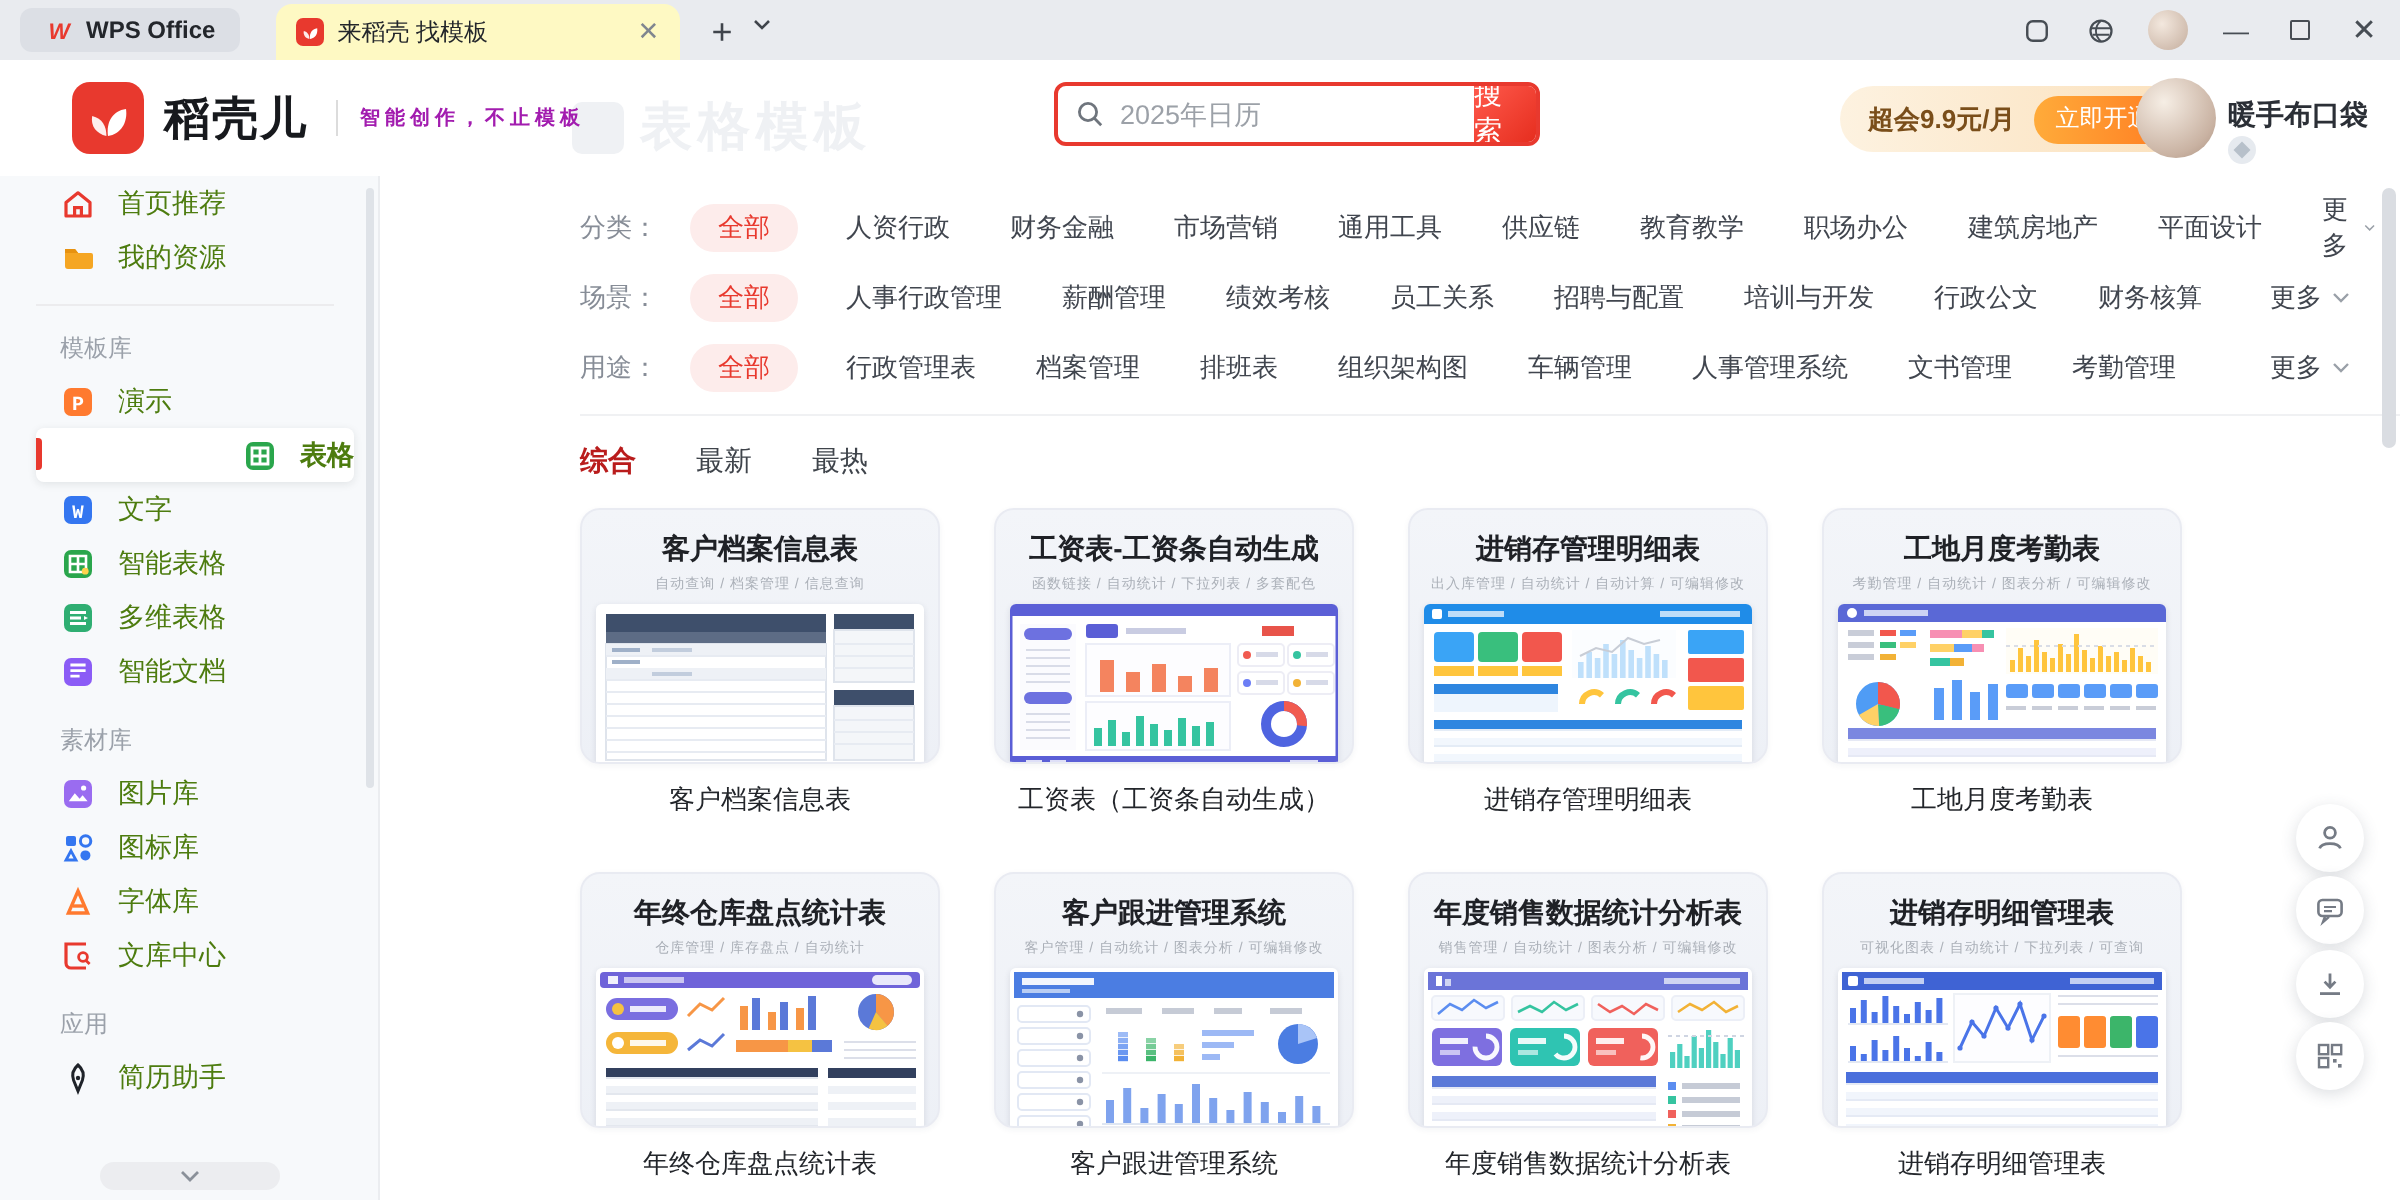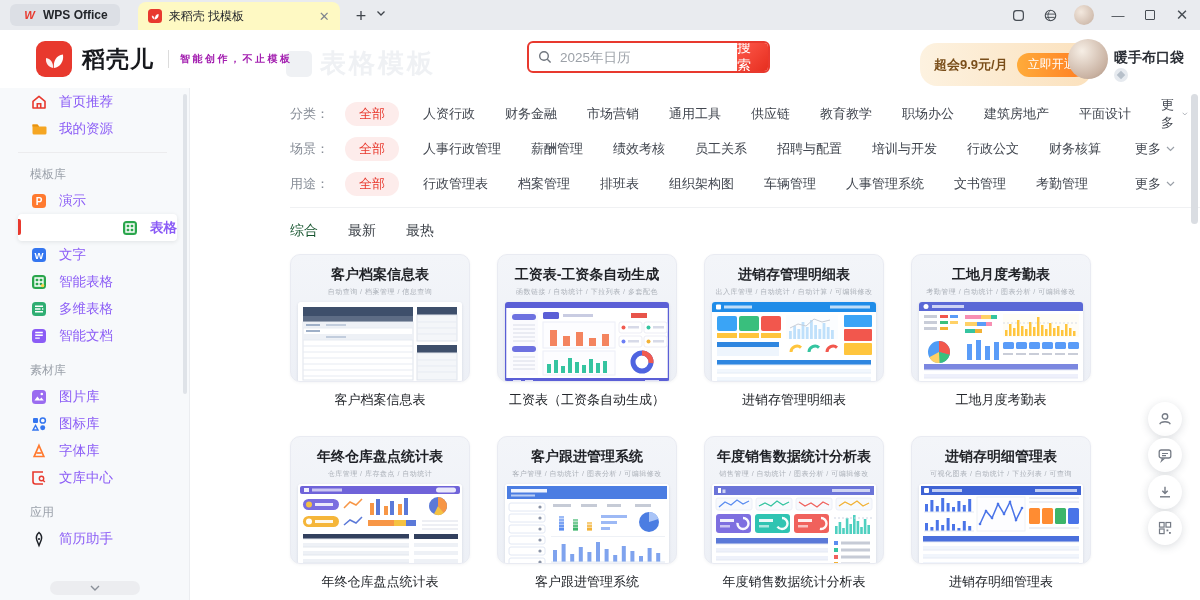--- a/index.html
+++ b/index.html
@@ -24,51 +24,51 @@
   .watermark-sq { width:26px; height:26px; border-radius:5px; background:#eff1f4; }
   .logo { position:absolute; left:36px; top:11px; display:flex; align-items:center; gap:10px; }
   .logo-text { font-size:23px; font-weight:700; color:#17191d; letter-spacing:1px; }
   .tag-sep { position:absolute; left:168px; top:20px; width:1px; height:18px; background:#dcdcdc; }
   .tagline { position:absolute; left:180px; top:22px; font-size:10px; font-weight:700; color:#a21caf; letter-spacing:2.5px; }
   .search { position:absolute; left:497px; top:11px; width:243px; height:32px; border:2px solid #e8392e; border-radius:6px; background:#fff; display:flex; align-items:center; overflow:hidden;margin-left:30px; }
   .search input { flex:1; border:none; outline:none; font-size:13.5px; color:#23262b; padding-left:8px; font-family:inherit; }
   .search input::placeholder { color:#9ca1a8; }
   .search-icon { margin-left:9px; display:flex; }
   .search-btn { width:48px; height:100%; background:linear-gradient(135deg,#ff5a4c,#e62e1f); color:#fff; font-size:14px; font-weight:400; display:flex; align-items:center; justify-content:center; letter-spacing:2px; cursor:pointer; }
-  .promo { position:absolute; left:920px; top:13px; height:43px; border-radius:17px; background:linear-gradient(90deg,#fdf2e0,#fbe1bd); display:flex; align-items:center; padding:0 5px 0 14px; gap:9px; }
+  .promo { position:absolute; left:920px; top:13px; height:33px; border-radius:17px; background:linear-gradient(90deg,#fdf2e0,#fbe1bd); display:flex; align-items:center; padding:0 5px 0 14px; gap:9px; }
   .promo-text { font-size:13px; font-weight:700; color:#7a4e1a; }
   .promo-btn { height:24px; padding:0 11px; border-radius:12px; background:linear-gradient(90deg,#ffab3a,#ff7d22); color:#fff; font-size:12px; display:flex; align-items:center; cursor:pointer; }
   .h-avatar { position:absolute; left:1068px; top:9px; width:40px; height:40px; border-radius:50%; background:radial-gradient(circle at 35% 30%,#f6eee5,#c9b2a2 70%,#a98f7e); }
   .username { position:absolute; left:1114px; top:19px; font-size:14px; font-weight:700; color:#2b2f36; }
   .badge { position:absolute; left:1114px; top:38px; width:14px; height:14px; border-radius:50%; background:#e6eaef; display:flex; align-items:center; justify-content:center; }
   .badge i { width:6px; height:6px; background:#b7c0ca; transform:rotate(45deg); display:block; }
 
   
   .app-body { display:flex; height:512px; }
   .sidebar { position:relative; width:190px; background:#f7f9fb; border-right:1px solid #ebedf0; flex:none; }
-  .side-item { position:relative; display:flex; align-items:center; gap:11px; height:27px; margin:0 12px 0 18px; padding-left:12px; font-size:13.5px; color:#8b5cf6; border-radius:4px; cursor:pointer; }
+  .side-item { position:relative; display:flex; align-items:center; gap:11px; height:27px; margin:0 12px 0 18px; padding-left:12px; font-size:13.5px; color:#4d7c0f; border-radius:4px; cursor:pointer;font-family:Liberation Mono, monospace; }
   .side-item.sel { background:#fff; box-shadow:0 1px 4px rgba(31,35,41,.1); font-weight:700;justify-content:flex-end; }
   .side-item.sel::before { content:""; position:absolute; left:0; top:5px; width:3px; height:16px; background:#e8392e; border-radius:0 2px 2px 0; }
   .side-icon { width:18px; height:18px; flex:none; display:flex; }
   .side-divider { margin:10px 22px 6px 18px; border-top:1px solid #ececee; }
   .side-label { margin:10px 0 2px 30px; height:22px; line-height:22px; font-size:12px; color:#9ba1aa; }
   .side-expand { position:absolute; left:50px; bottom:5px; width:90px; height:14px; background:#ecedf0; border-radius:7px; display:flex; align-items:center; justify-content:center; cursor:pointer; }
   .side-scroll { position:absolute; right:2px; top:6px; width:4px; height:300px; background:#dfe3e8; border-radius:2px; }
 
   .content { flex:1; position:relative; background:#fff; }
   .filters { padding-top:8px; }
   .frow { display:flex; align-items:center; height:35px; padding:0 120px 0 100px; font-size:13px; color:#41464f; }
   .flabel { color:#878d97; margin-right:16px; flex:none; }
   .fopt { margin-right:30px; cursor:pointer; white-space:nowrap; }
   .fopt.active { background:#fdeceb; color:#e8392e; font-weight:400; padding:3px 14px; border-radius:13px; margin-right:24px; }
   .fmore { margin-left:auto; margin-right:0; display:flex; align-items:center; gap:5px; cursor:pointer; color:#41464f; }
   .fdivider { margin:6px 60px 0 100px; border-bottom:1px solid #f0f1f3; }
   .sortbar { height:46px; display:flex; align-items:center; gap:30px; padding-left:100px; font-size:14px; color:#3f444b; }
   .sopt { cursor:pointer; }
-  .sopt.active { color:#14532d; font-weight:400; }
+  .sopt.active { color:#b91c1c; font-weight:700; }
 
   .grid { display:grid; grid-template-columns:repeat(4,180px); column-gap:27px; row-gap:27px; padding-left:100px; }
   .cell { width:180px; cursor:pointer; }
   .card { width:180px; height:128px; background:linear-gradient(180deg,#f3f5f9,#edf0f6); border:1px solid #e9ebf2; border-radius:10px; overflow:hidden; box-shadow:0 1px 3px rgba(40,50,70,.05); }
   .card-title { margin-top:11px; text-align:center; font-size:14px; font-weight:700; color:#1f2126; }
   .card-tags { margin-top:3px; text-align:center; font-size:7px; color:#abb0b8; letter-spacing:.5px; }
   .thumb { display:block; margin:5px auto 0; width:164px; height:84px; border-radius:3px; box-shadow:0 1px 3px rgba(40,50,70,.12); }
   .caption { margin-top:9px; text-align:center; font-size:13px; color:#23262b; }
 
   

